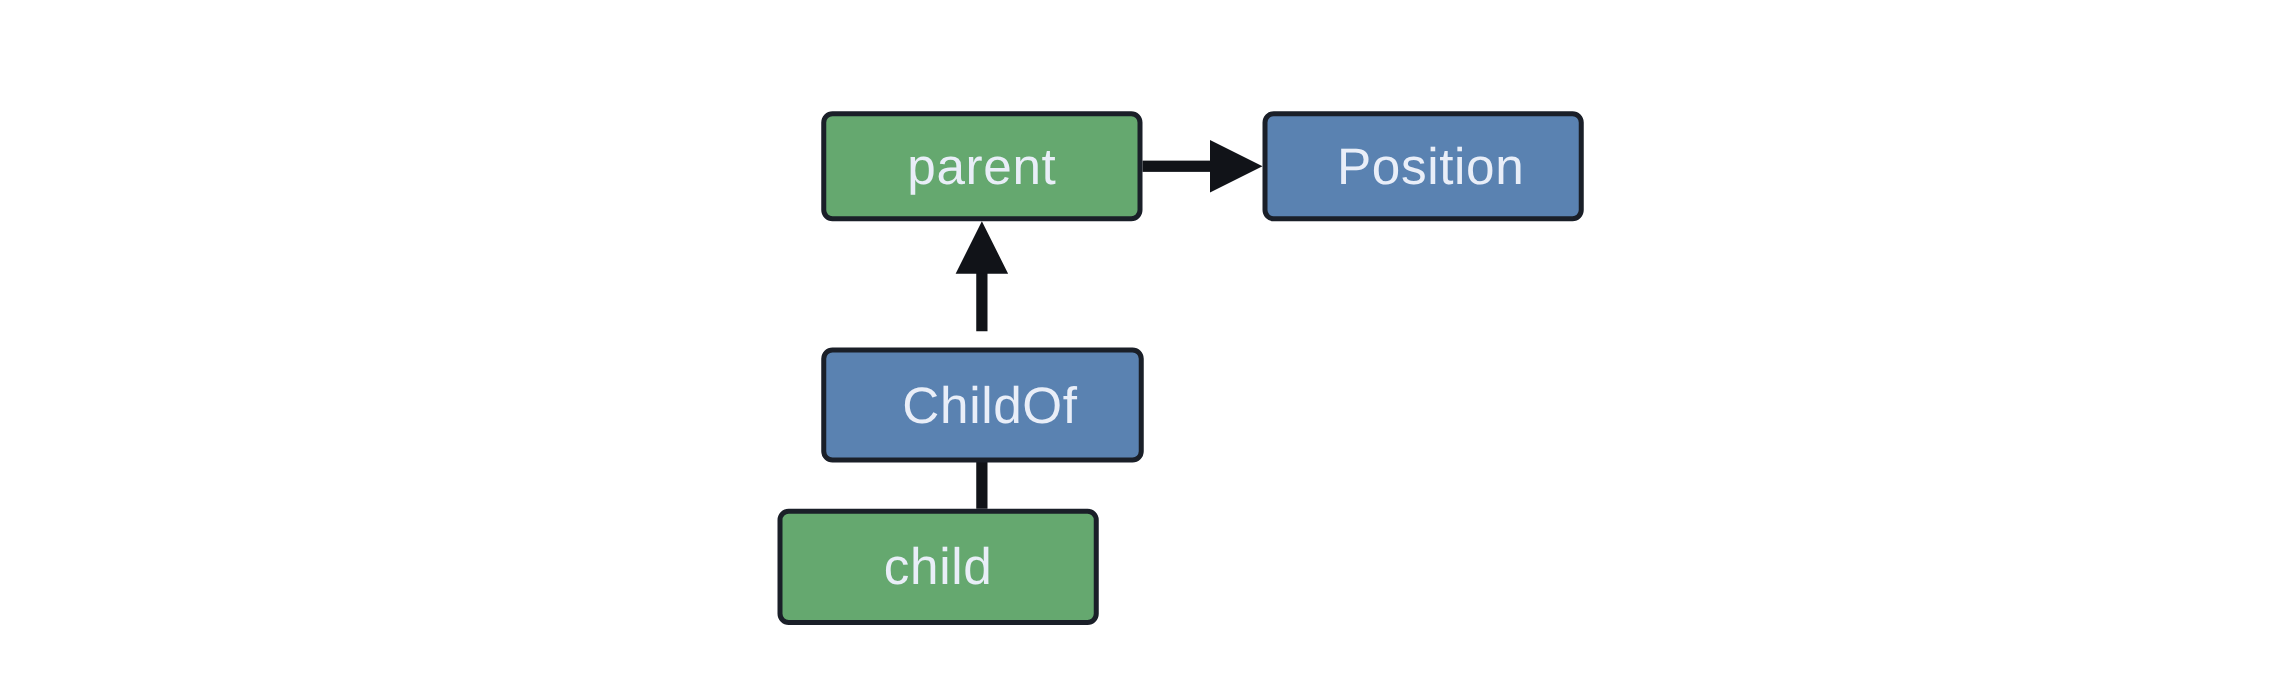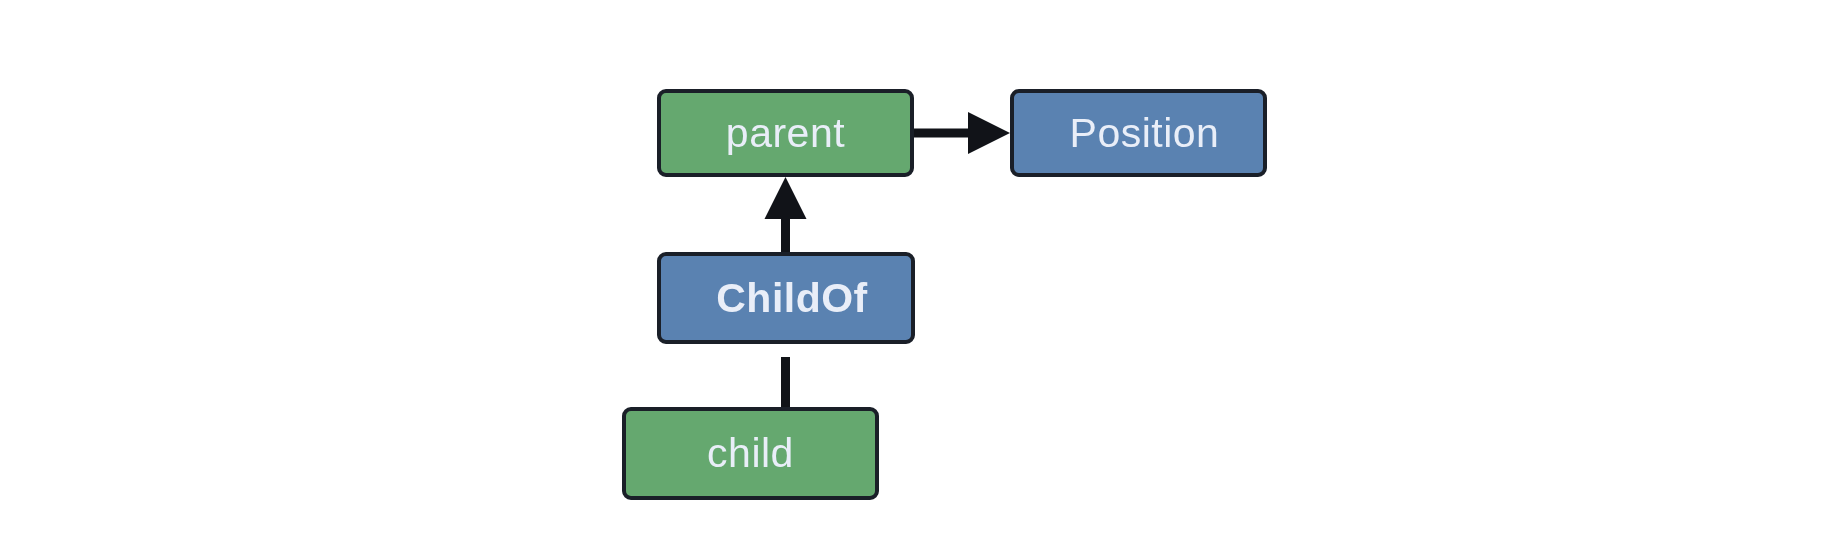--- a/index.html
+++ b/index.html
@@ -39,21 +39,21 @@
     color: var(--node-text, #e9eef8);
     font-size: 41px;
     font-weight: 400;
     line-height: 1;
     letter-spacing: 0.5px;
   }
   .node.entity   { background: var(--entity-fill, #65a86f); }
   .node.relation { background: var(--component-fill, #5a82b1); padding-left: 12px; }
   .node-parent   { left: 657px;  top: 69px;  width: 257px; height: 88px; }
   .node-position { left: 1010px; top: 69px;  width: 257px; height: 88px; }
-  .node-childof  { left: 657px;  top: 232px; width: 258px; height: 92px; font-weight: bold; }
+  .node-childof  { left: 657px;  top: 258px; width: 258px; height: 92px; }
   .node-child    { left: 622px;  top: 387px; width: 257px; height: 93px; }
 </style>
 </head>
 <body>
 
 <div class="canvas">
 
   <svg class="edges" viewBox="0 0 1830 548" xmlns="http://www.w3.org/2000/svg">
 
     <g>

